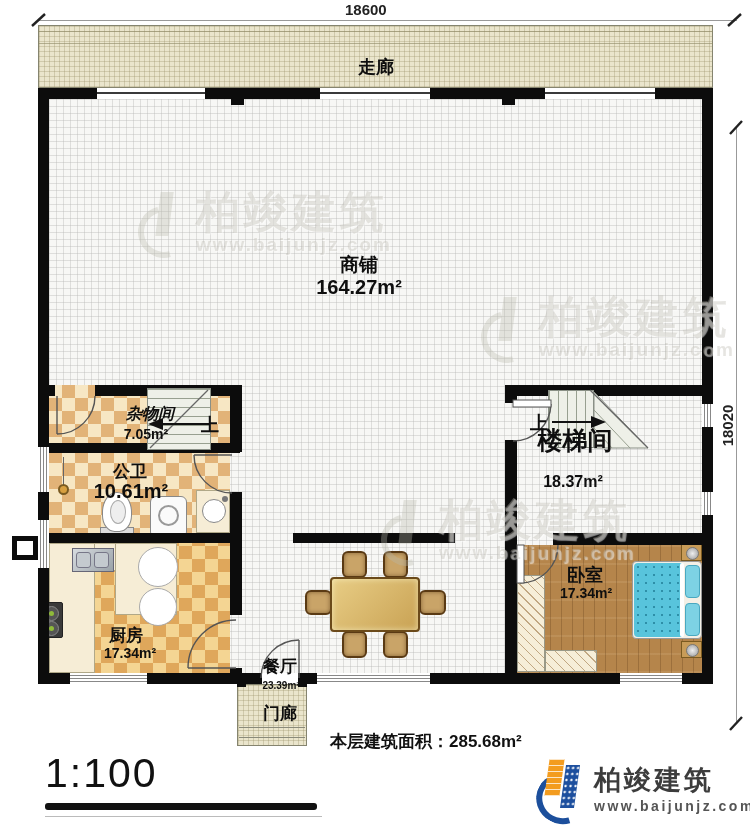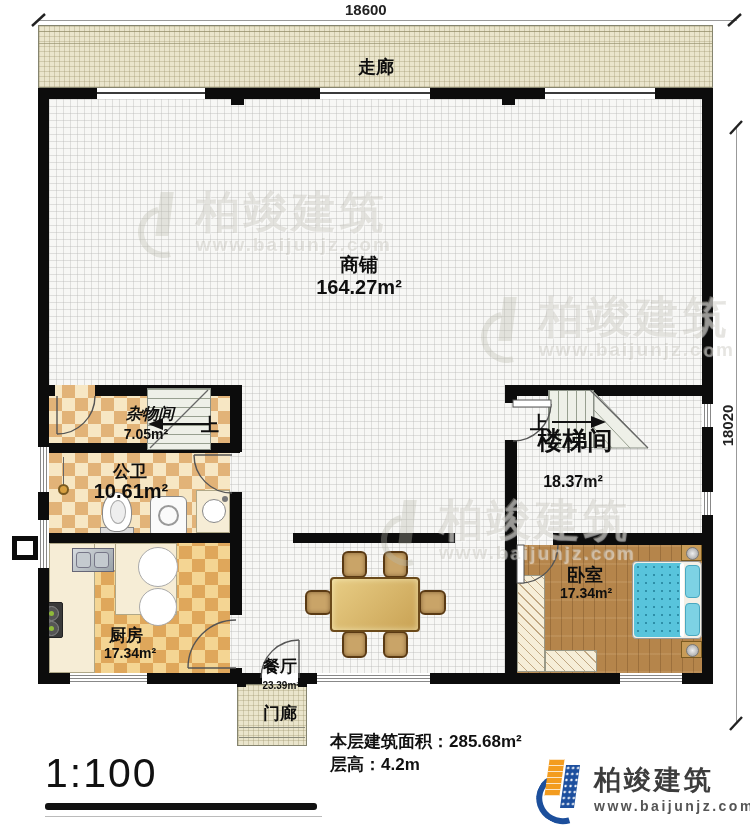--- a/index.html
+++ b/index.html
@@ -252,21 +252,20 @@
         <div class="wm-bar"></div>
       </div>
     <div class="wm-txt">
         <div class="wm-name">柏竣建筑</div>
       <div class="wm-url">www.baijunjz.com</div>
       </div>
   </div>
 
   <div class="abs" style="left:330px;top:710px;margin-top:20px;">
     <div class="info-row"><span>本层建筑面积：</span><span>285.68m²</span></div>
-    <div class="info-row"><span>层高：</span><span>4.2m</span></div>
   </div>
 
   <div class="abs" style="left:45px;top:750px;display:flex;align-items:baseline;color:#111;">
       <span style="font-size:41px;letter-spacing:2px;">1:100</span>
   </div>
   <div class="abs" style="left:45px;top:803px;width:272px;height:7px;background:#111;border-radius:3px;"></div>
   <div class="abs" style="left:45px;top:816px;width:277px;height:1px;background:#bbb;"></div>
 
   <div class="abs" style="left:536px;top:757px;width:50px;height:58px;">
     <div class="logo-swoosh"></div>

